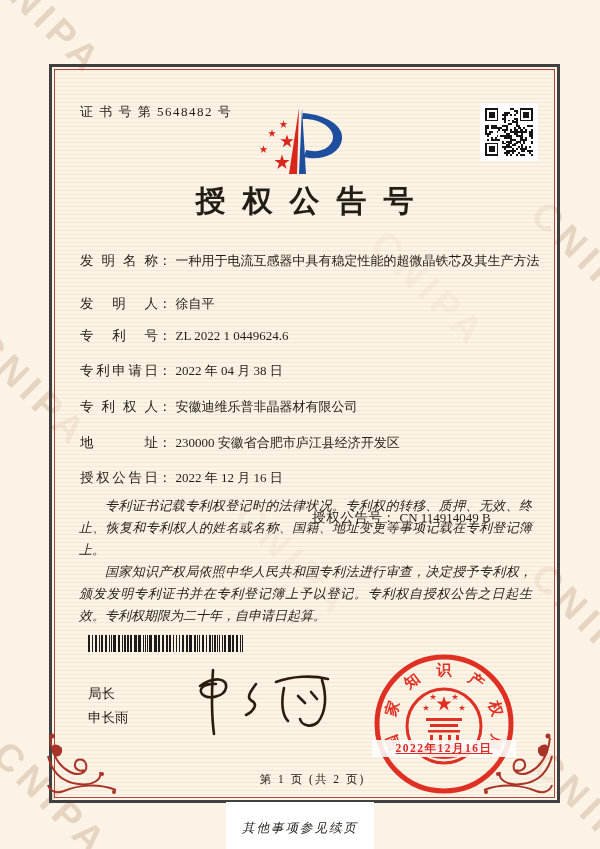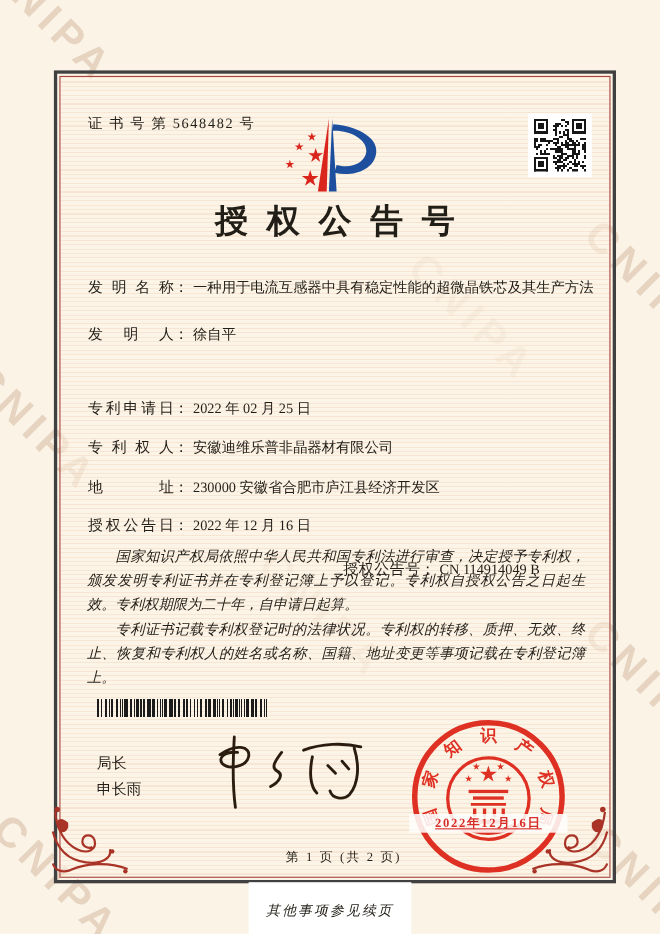--- a/index.html
+++ b/index.html
@@ -291,37 +291,40 @@
     </div>
 
     <div class="title">授权公告号</div>
 
     <div class="row" style="top:186px">
       <span class="lbl">发明名称</span><span class="colon">：</span><span class="val">一种用于电流互感器中具有稳定性能的超微晶铁芯及其生产方法</span>
     </div>
     <div class="row" style="top:229px">
       <span class="lbl">发明人</span><span class="colon">：</span><span class="val">徐自平</span>
     </div>
+    <div class="row" style="top:261px">
+      <span class="lbl">专利号</span><span class="colon">：</span><span class="val">ZL 2022 1 0449624.6</span>
+    </div>
     <div class="row" style="top:296px">
-      <span class="lbl">专利申请日</span><span class="colon">：</span><span class="val">2022 年 02 月 25 日</span>
+      <span class="lbl">专利申请日</span><span class="colon">：</span><span class="val">2022 年 04 月 38 日</span>
     </div>
     <div class="row" style="top:332px">
       <span class="lbl">专利权人</span><span class="colon">：</span><span class="val">安徽迪维乐普非晶器材有限公司</span>
     </div>
     <div class="row" style="top:368px">
       <span class="lbl">地址</span><span class="colon">：</span><span class="val">230000 安徽省合肥市庐江县经济开发区</span>
     </div>
     <div class="row" style="top:403px">
       <span class="lbl">授权公告日</span><span class="colon">：</span><span class="val">2022 年 12 月 16 日</span>
       <span class="pair2"><span class="lbl2">授权公告号</span><span class="colon">：</span><span class="val">CN 114914049 B</span></span>
     </div>
 
     <div class="paras">
+      <p>专利证书记载专利权登记时的法律状况。专利权的转移、质押、无效、终止、恢复和专利权人的姓名或名称、国籍、地址变更等事项记载在专利登记簿上。</p>
       <p>国家知识产权局依照中华人民共和国专利法进行审查，决定授予专利权，颁发发明专利证书并在专利登记簿上予以登记。专利权自授权公告之日起生效。专利权期限为二十年，自申请日起算。</p>
-      <p>专利证书记载专利权登记时的法律状况。专利权的转移、质押、无效、终止、恢复和专利权人的姓名或名称、国籍、地址变更等事项记载在专利登记簿上。</p>
     </div>
 
     <div class="barcode">
       <svg id="barcode-svg" viewBox="0 0 158 17" preserveAspectRatio="none">
           <rect x="0" y="0" width="2" height="17"></rect>
           <rect x="4" y="0" width="1" height="17"></rect>
           <rect x="7" y="0" width="2" height="17"></rect>
           <rect x="11" y="0" width="1" height="17"></rect>
           <rect x="13" y="0" width="2" height="17"></rect>
           <rect x="17" y="0" width="2" height="17"></rect>

